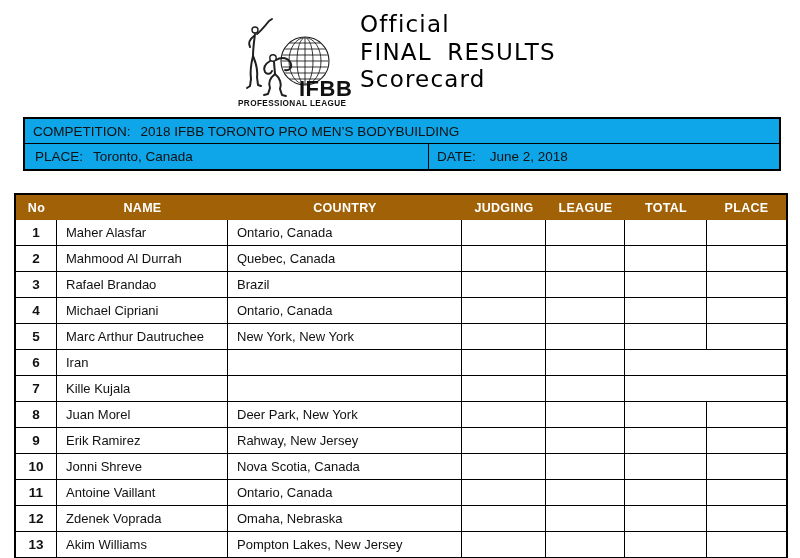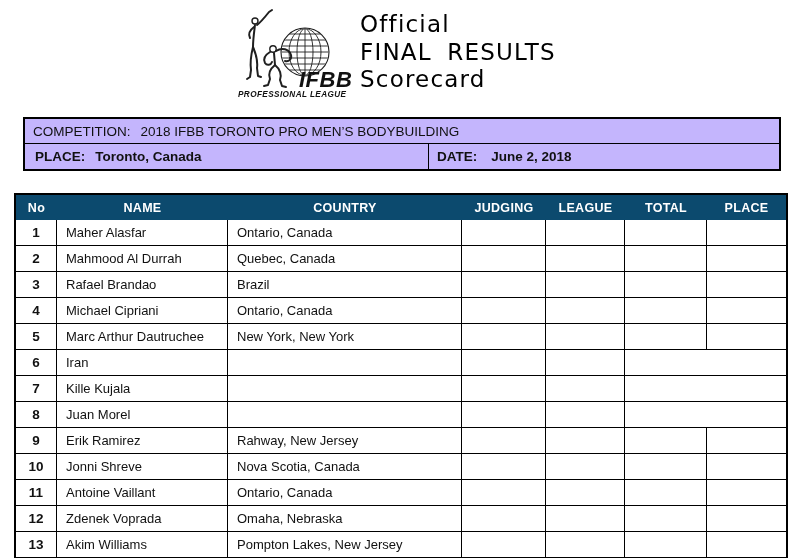--- a/index.html
+++ b/index.html
@@ -2,54 +2,54 @@
 <html><head>
 <meta charset="utf-8">
 <style>
   html,body{margin:0;padding:0;}
   body{
     width:800px;height:558px;overflow:hidden;position:relative;
     background:#ffffff;color:#111;
     font-family:"Liberation Sans",sans-serif;
   }
   
-  .logo-wrap{position:absolute;left:237px;top:7px;width:125px;height:96px;font-style:italic;}
+  .logo-wrap{position:absolute;left:237px;top:16px;width:125px;height:96px;}
   .title-block{
     position:absolute;left:360px;top:11px;
     font-family:"DejaVu Sans",sans-serif;
     font-weight:400;font-size:23px;line-height:27.5px;
     letter-spacing:1.2px;word-spacing:7px;color:#000;white-space:nowrap;
   }
   
   .comp-box{
     position:absolute;left:23px;top:117px;width:758px;height:54px;
-    border:2px solid #000;box-sizing:border-box;background:#c4b5fd;
+    border:2px solid #000;box-sizing:border-box;background:#0ea5e9;
   }
   .comp-row1{
     height:25px;border-bottom:1.5px solid #000;box-sizing:border-box;
     display:flex;align-items:center;padding-left:8px;font-size:13.5px;
   }
-  .comp-row2{display:flex;height:25px;font-weight:bold;}
+  .comp-row2{display:flex;height:25px;}
   .comp-cell{display:flex;align-items:center;font-size:13.5px;box-sizing:border-box;}
   .comp-place{width:404px;border-right:1.5px solid #000;padding-left:10px;}
   .comp-date{flex:1;padding-left:8px;}
   .lbl{white-space:pre;}
   .val-gap{margin-left:10px;white-space:pre;}
   .val-gap-lg{margin-left:14px;white-space:pre;}
   
   .scoretable{
     position:absolute;left:14px;top:193px;width:774px;box-sizing:border-box;
     border:2px solid #000;border-bottom:none;background:#fff;
   }
   .thead,.tr{
     display:grid;
     grid-template-columns:41px 171px 234px 84px 79px 82px auto;
   }
   .thead{
-    height:25px;background:#0c4a6e;color:#fff;
+    height:25px;background:#a16207;color:#fff;
     font-weight:bold;font-size:12.5px;letter-spacing:.3px;text-align:right;
   }
   .th{display:flex;align-items:center;justify-content:center;}
   .tr{height:26px;box-sizing:border-box;border-bottom:1.5px solid #000;background:#fff;}
   .td{
     border-right:1.5px solid #000;box-sizing:border-box;
     display:flex;align-items:center;font-size:13px;overflow:hidden;white-space:nowrap;
   }
   .td.last{border-right:none;}
   .c-no{justify-content:center;font-weight:bold;font-size:13.5px;}
@@ -202,20 +202,21 @@
     <div class="td c-name">Kille Kujala</div>
     <div class="td"></div>
     <div class="td"></div>
     <div class="td"></div>
     <div class="td last"></div>
   </div>
 
   <div class="tr">
     <div class="td c-no">8</div>
     <div class="td c-name">Juan Morel</div>
+    <div class="td c-country">Deer Park, New York</div>
     <div class="td"></div>
     <div class="td"></div>
     <div class="td"></div>
     <div class="td last"></div>
   </div>
 
   <div class="tr">
     <div class="td c-no">9</div>
     <div class="td c-name">Erik Ramirez</div>
     <div class="td c-country">Rahway, New Jersey</div>

